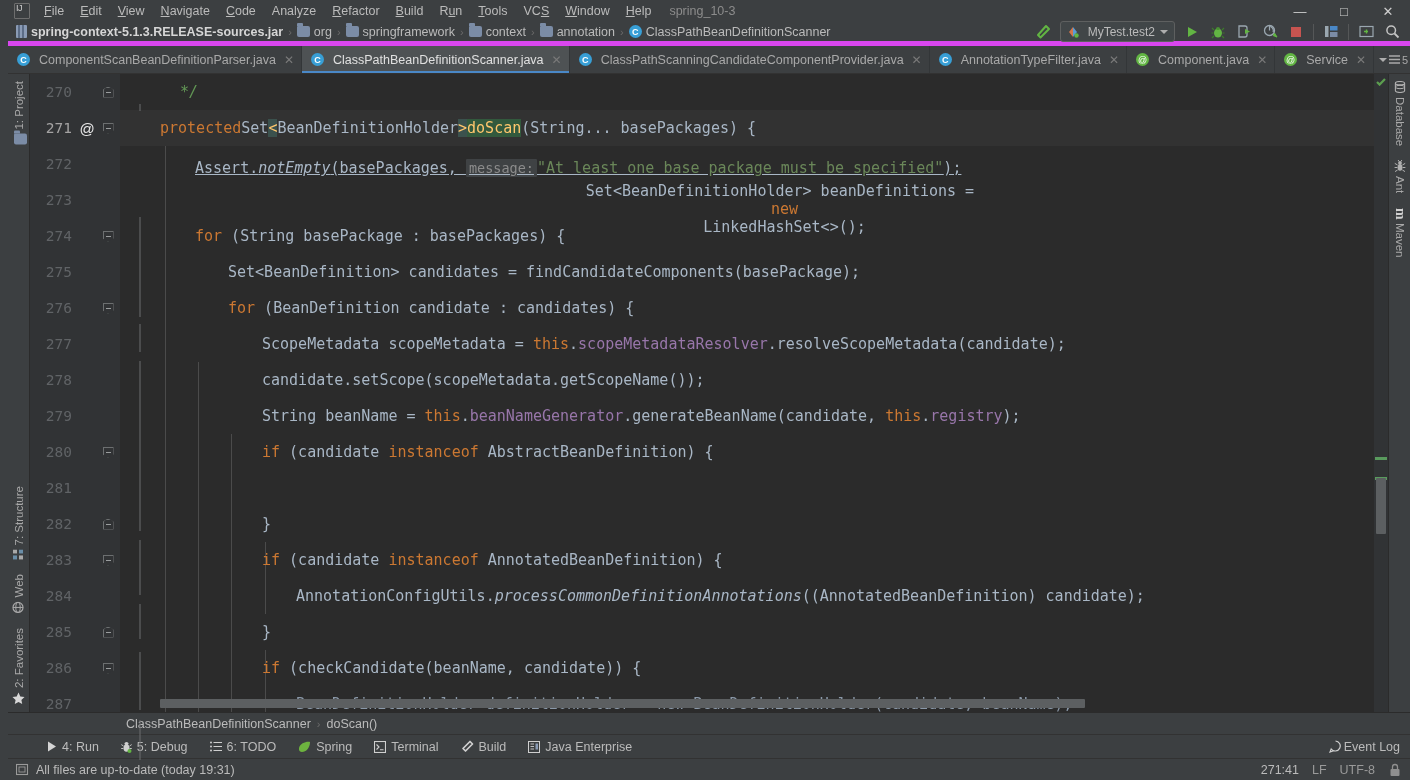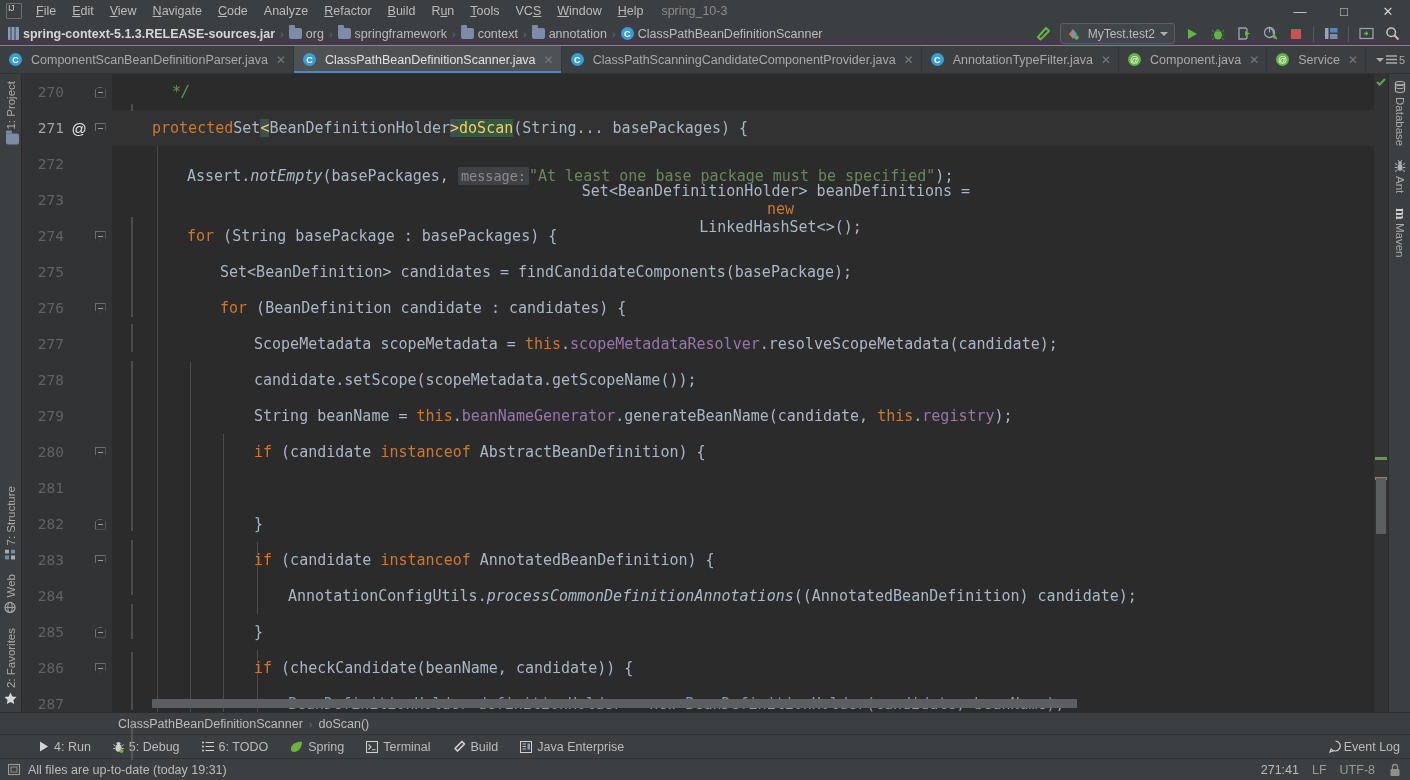--- a/index.html
+++ b/index.html
@@ -4,38 +4,38 @@
 <style>
   * { margin:0; padding:0; box-sizing:border-box; }
   html,body { width:1410px; height:780px; overflow:hidden; }
   body {
     background:#3c3f41;
     font-family:"Liberation Sans", sans-serif;
     font-size:12.5px;
     color:#bbbbbb;
     -webkit-font-smoothing:antialiased;
   }
-  #app { width:1410px; height:780px; display:flex; flex-direction:column; position:relative; }
+  #app { width:1410px; height:780px; display:flex; flex-direction:column; position:relative;padding-left:8px; }
 
   
   .menubar { height:22px; background:#3c3f41; display:flex; align-items:center; padding-left:4px; flex:none; }
   .ij-logo { width:16px; height:16px; margin:0 6px 0 2px; position:relative; background:#3c3f41;
              border:1px solid #6e6e6e; border-radius:1px; }
   .ij-logo::after { content:"IJ"; position:absolute; left:1px; top:-1px; font-size:9px; color:#cfcfcf;
                     font-family:"Liberation Sans",sans-serif; letter-spacing:-0.5px; }
   .menu-item { padding:2px 8px; color:#bbbbbb; font-size:12.5px; white-space:nowrap; }
   .menu-item u { text-decoration:underline; }
   .proj-name { padding:2px 10px; color:#8c8c8c; font-size:12.5px; }
   .win-ctrls { margin-left:auto; display:flex; align-items:center; height:22px; }
   .win-btn { width:44px; height:22px; display:flex; align-items:center; justify-content:center;
              color:#cfcfcf; font-size:13px; }
 
   
   .navbar { height:24px; background:#3c3f41; display:flex; align-items:center; padding-left:8px;
-            flex:none; border-bottom:1px solid #d946ef; }
+            flex:none; border-bottom:5px solid #d946ef; }
   .crumb { display:flex; align-items:center; color:#bbbbbb; font-size:12.5px; white-space:nowrap; }
   .crumb.bold { font-weight:bold; color:#d6d6d6; }
   .crumb-sep { color:#6a6a6a; margin:0 5px; font-size:11px; }
   .ico { display:inline-flex; align-items:center; justify-content:center; margin-right:4px; flex:none; }
   .ico-jar { width:11px; height:13px; background:linear-gradient(90deg,#8a9bb5 0 2px,#5b6c86 2px 4px,#8a9bb5 4px 6px,#5b6c86 6px 8px,#8a9bb5 8px 11px);
              border-radius:1px; }
   .ico-folder { width:13px; height:11px; background:#7b8ca6; border-radius:1px 2px 2px 2px; position:relative; }
   .ico-folder::before { content:""; position:absolute; top:-3px; left:0; width:6px; height:3px; background:#7b8ca6; border-radius:1px 1px 0 0; }
   .ico-class { width:13px; height:13px; border-radius:50%; background:#389fd6; color:#fff; font-size:9px;
                display:flex; align-items:center; justify-content:center; font-weight:bold; }
@@ -474,21 +474,21 @@
         <div class="indent" style="left:45px;top:72px;height:648px;"></div>
         <div class="indent" style="left:78px;top:288px;height:396px;"></div>
         <div class="indent" style="left:111px;top:360px;height:324px;"></div>
         <div class="indent" style="left:145px;top:468px;height:72px;"></div>
         <div class="indent" style="left:145px;top:576px;height:72px;"></div>
 
         <div class="code" style="top:0px;padding-left:60px;"><span class="cmt">*/</span></div>
 
         <div class="code" style="top:36px;padding-left:40px;"><span class="kw">protected</span> <span>Set</span><span class="brace">&lt;</span><span>BeanDefinitionHolder</span><span class="brace">&gt;</span> <span class="ident-hl" style="color:#ffc66d;">doScan</span>(<span>String</span>... basePackages) {</div>
 
-        <div class="code" style="top:84px;padding-left:75px;"><span>Assert</span>.<span class="stat">notEmpty</span>(basePackages, <span class="hint">message:</span><span class="str">"At least one base package must be specified"</span>);</div>
+        <div class="code" style="top:76px;padding-left:75px;text-decoration:underline;"><span>Assert</span>.<span class="stat">notEmpty</span>(basePackages, <span class="hint">message:</span><span class="str">"At least one base package must be specified"</span>);</div>
 
         <div class="code" style="top:108px;padding-left:75px;flex-direction:column;"><span>Set&lt;BeanDefinitionHolder&gt; beanDefinitions = </span><span class="kw">new</span> <span>LinkedHashSet&lt;&gt;();</span></div>
 
         <div class="code" style="top:144px;padding-left:75px;"><span class="kw">for</span> (String basePackage : basePackages) {</div>
 
         <div class="code" style="top:180px;padding-left:108px;"><span>Set&lt;BeanDefinition&gt; candidates = findCandidateComponents(basePackage);</span></div>
 
         <div class="code" style="top:216px;padding-left:108px;"><span class="kw">for</span> (BeanDefinition candidate : candidates) {</div>
 
         <div class="code" style="top:252px;padding-left:142px;"><span>ScopeMetadata scopeMetadata = </span><span class="kw">this</span>.<span class="fld">scopeMetadataResolver</span>.<span>resolveScopeMetadata(candidate);</span></div>

